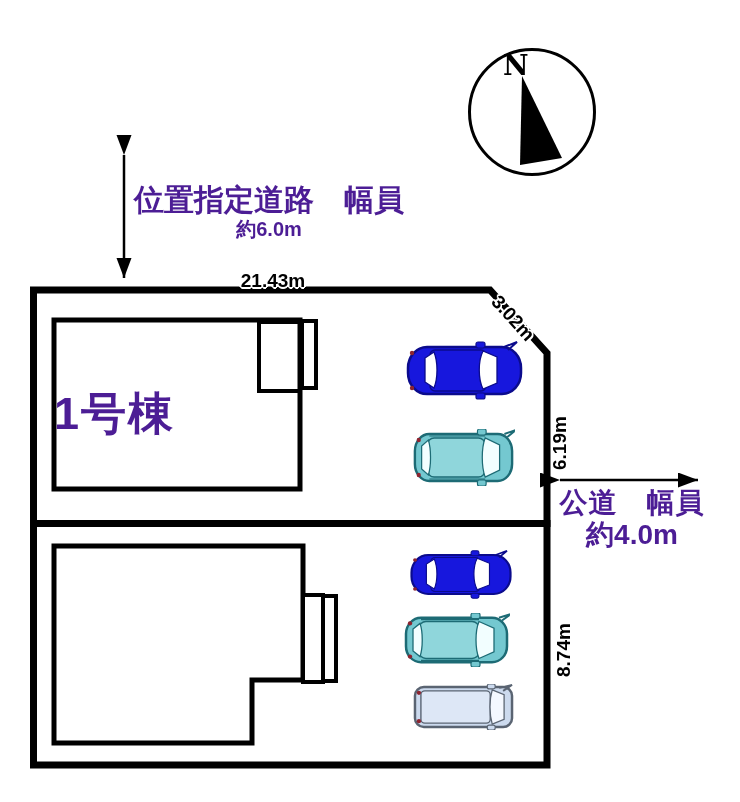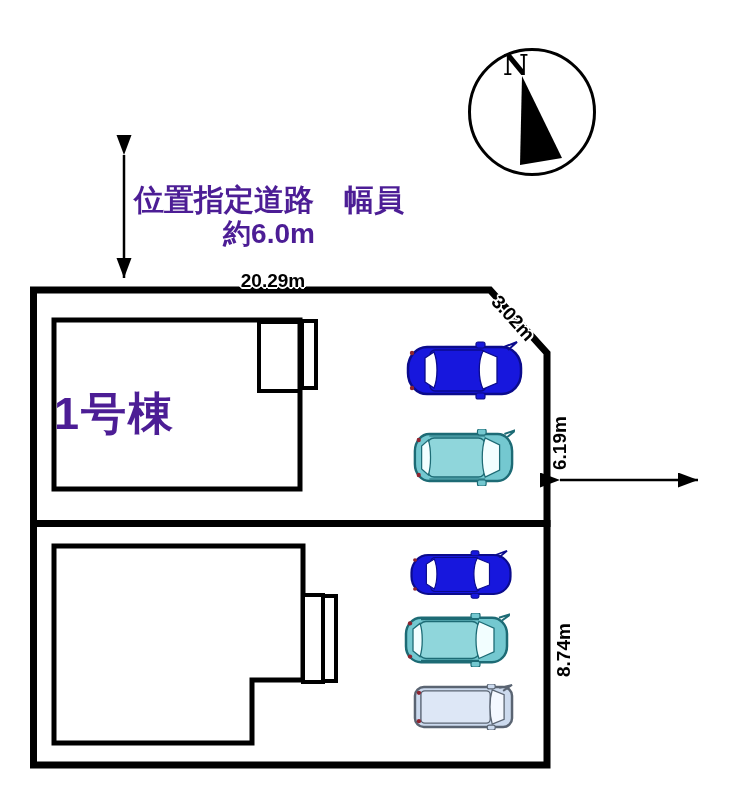--- a/index.html
+++ b/index.html
@@ -28,21 +28,21 @@
   .compass-n {
     position:absolute; left:32px; top:-2px;
     font-family:"DejaVu Serif","Liberation Serif",serif;
     font-weight:700; font-size:28px; color:#000;
   }
   .needle { position:absolute; left:0; top:0; width:122px; height:122px; }
 
   
   .road-left  { left:123px; top:183px; width:292px; }
   .road-left .l1 { font-size:30px; }
-  .road-left .l2 { font-size:28px; }
+  .road-left .l2 { font-size:20px; }
   .dim-top       { left:228px; top:270px; width:90px; text-align:center; }
   .dim-diag      { left:503px; top:291px; transform:rotate(48deg); transform-origin:0 0; }
   .dim-right-up  { left:549px; top:470px; transform:rotate(-90deg); transform-origin:0 0; }
   .dim-right-low { left:553px; top:677px; transform:rotate(-90deg); transform-origin:0 0; }
   .road-right { left:549px; top:487px; width:166px; }
   .road-right .l1 { font-size:28px; letter-spacing:1px; }
   .road-right .l2 { font-size:28px; }
   .bldg-label { width:246px; text-align:left; font-size:45px; letter-spacing:2px; }
   .bldg-1 { left:54px; top:388px; }
   .bldg-2 { left:54px; top:614px; }
@@ -95,25 +95,29 @@
     <svg class="needle" viewBox="0 0 122 122">
       <polygon points="51,25 49,114 91,107" fill="#000000"></polygon>
     </svg>
   </div>
 
   <div class="abs jp center road-left">
     <div class="l1">位置指定道路　幅員</div>
     <div class="l2">約6.0m</div>
   </div>
 
-  <div class="abs dim dim-top">20.29m</div>
+  <div class="abs dim dim-top">21.43m</div>
   <div class="abs dim dim-diag">3.02m</div>
   <div class="abs dim dim-right-up">6.19m</div>
   <div class="abs dim dim-right-low">8.74m</div>
 
+  <div class="abs jp center road-right">
+    <div class="l1">公道　幅員</div>
+    <div class="l2">約4.0m</div>
+  </div>
 
   <div class="abs jp bldg-label bldg-1">1号棟</div>
 
   <div class="car" style="left: 404px; top: 341px; width: 121px; height: 59px; --body: #1717dd; --roof: #1717dd; --line: #0b0b8c; --glass: #ffffff;">
     <svg viewBox="0 0 121 59" preserveAspectRatio="none">
       <rect class="body" x="4" y="6" width="113" height="47" rx="19" ry="21"></rect>
       <rect class="roof" x="26" y="9" width="56" height="41" rx="5"></rect>
       <path class="glass" d="M79 10 C74 20 74 38 79 48 L93 42 L93 16 Z"></path>
       <path class="glass" d="M30 11 C34 21 34 37 30 47 L21 41 L21 17 Z"></path>
       <rect class="mirror" x="72" y="1" width="9" height="6" rx="2"></rect>

